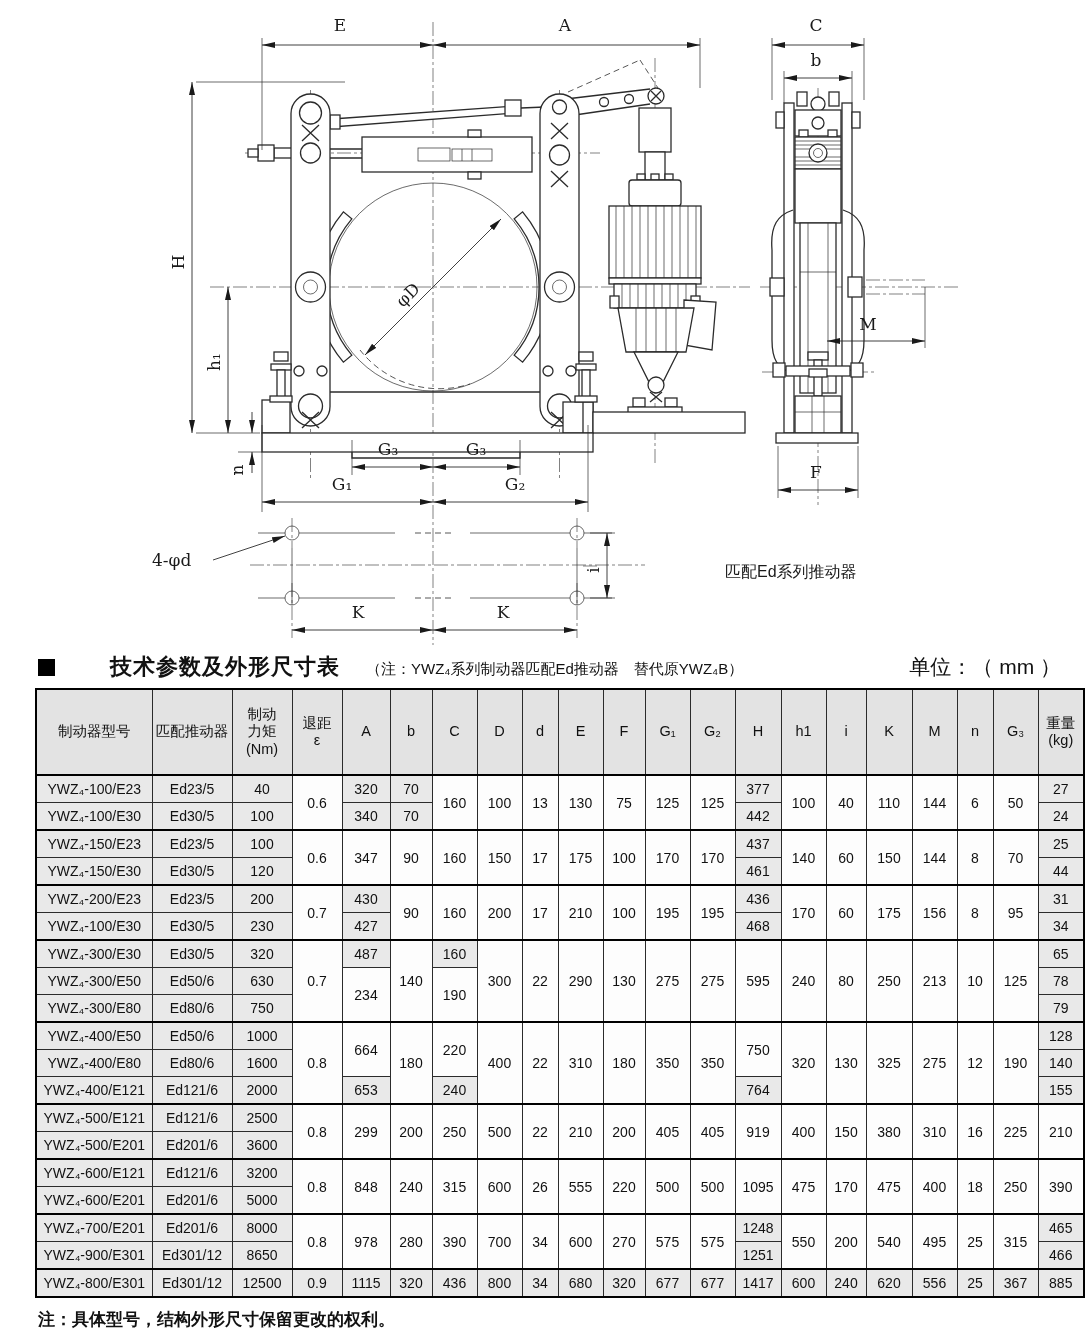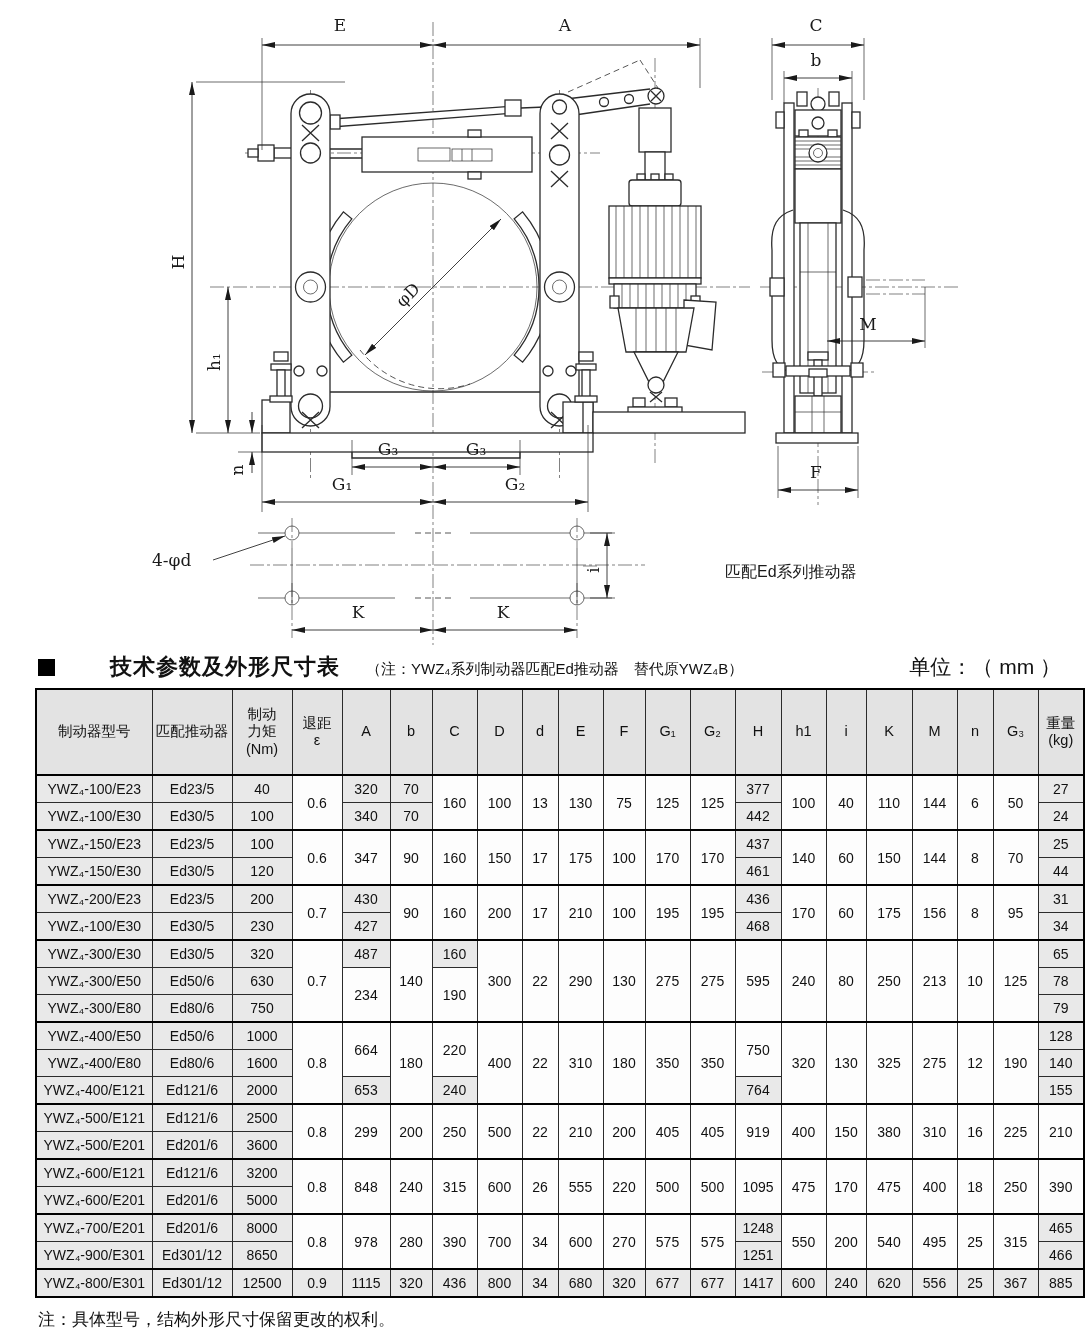--- a/index.html
+++ b/index.html
@@ -31,21 +31,21 @@
   table{border-collapse:collapse;table-layout:fixed;width:1022px;margin-left:35px;
         font-size:14px;border:2px solid #000;}
   th,td{border:1px solid #2b2b2b;text-align:center;vertical-align:middle;
         padding:0 1px;overflow:hidden;}
   th{background:#e3e3e3;font-weight:normal;white-space:pre-line;line-height:1.18;
      height:84px;font-size:14.5px;}
   td{height:26px;background:#e9e9e9;}
   td.mg{background:#fdfdfd;}
   tr.grp td{border-top:2px solid #000;}
 
-  .footnote{margin:10px 16px 0 38px;font-size:17px;}
+  .footnote{margin:10px 16px 0 38px;font-size:17px;font-weight:bold;}
 </style>
 </head>
 <body>
 
 <div class="page">
 
   <svg width="1091" height="648" viewBox="0 0 1091 648">
     <defs>
       <marker id="ar" markerWidth="14" markerHeight="8" refX="13" refY="3.5" orient="auto-start-reverse" markerUnits="userSpaceOnUse">
         <path d="M13,3.5 L0,0.5 L0,6.5 Z" fill="#1a1a1a"></path>

